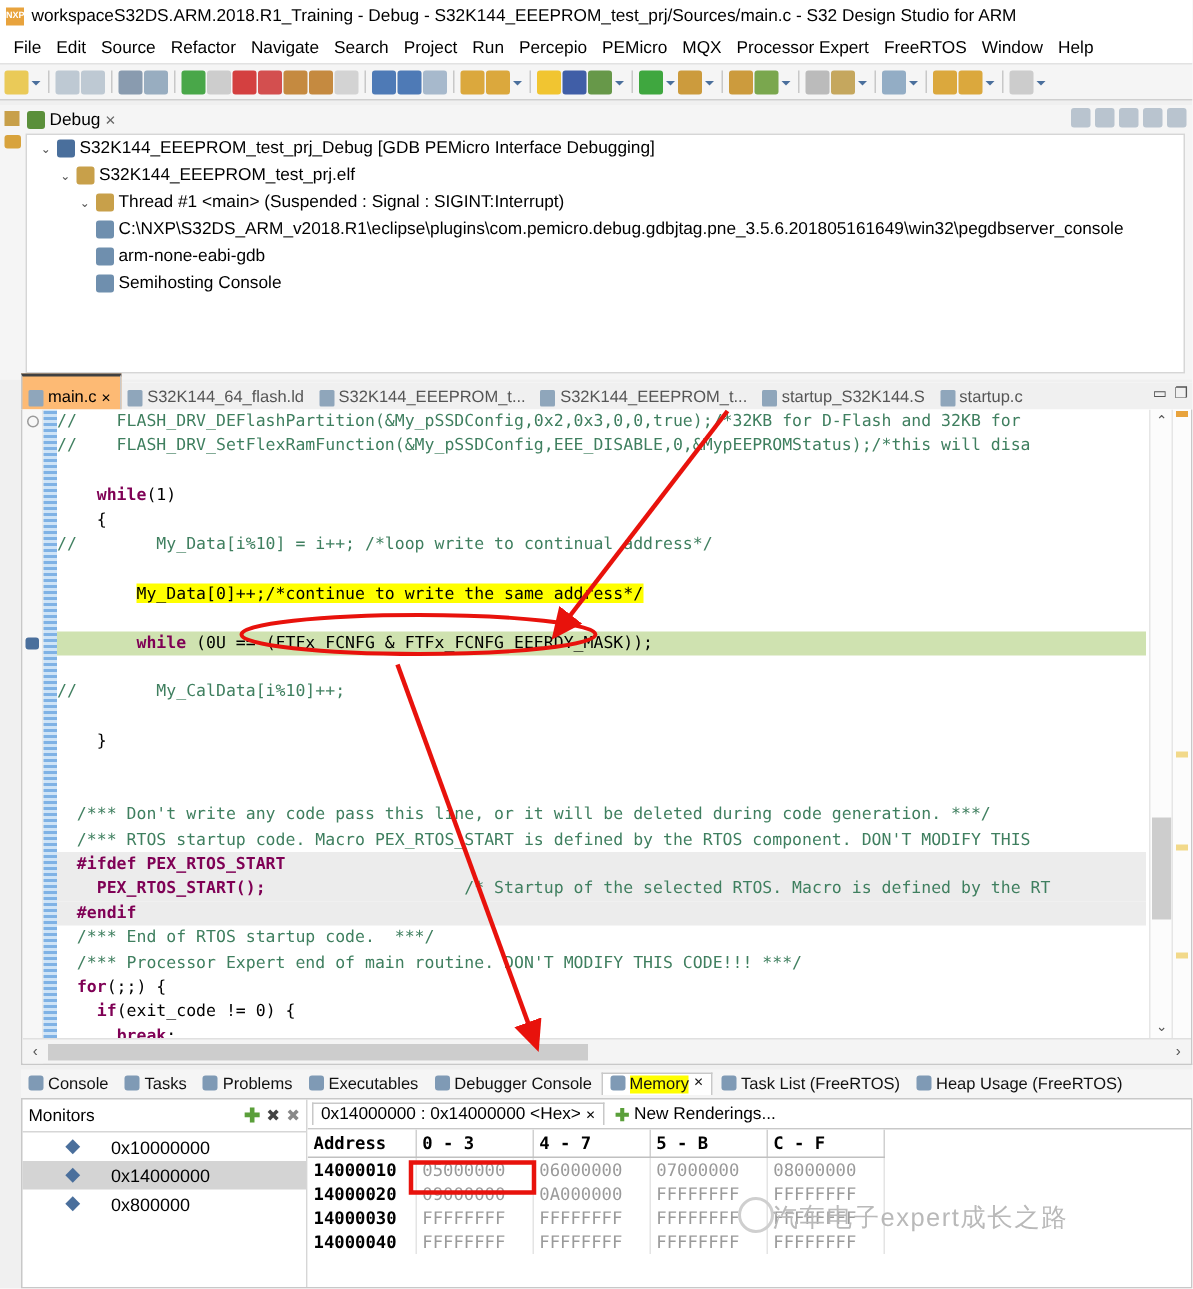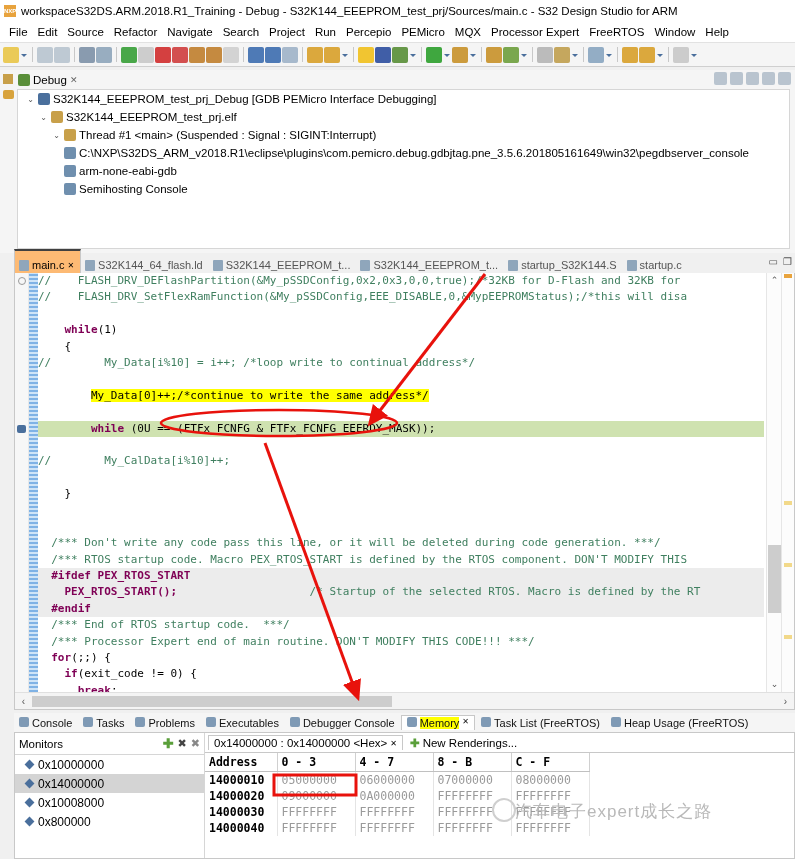--- a/index.html
+++ b/index.html
@@ -172,21 +172,21 @@
     position:absolute;left:0;top:19px;right:0;bottom:0;
     background:#fff;border:1px solid #c8c8c8;display:flex;
   }
   .monitors{width:190px;flex:none;border-right:1px solid #d6d6d6;}
   .monhdr{
     height:22px;display:flex;align-items:center;
     padding:0 4px;font-size:11.5px;border-bottom:1px solid #d6d6d6;
   }
   .monhdr .tools{margin-left:auto;display:flex;gap:4px;align-items:center;}
   .monrow{
-    display:flex;align-items:center;gap:5px;height:19px;padding-left:11px;
+    display:flex;align-items:center;gap:22px;height:19px;padding-left:30px;
     font-size:12px;
   }
   .monrow.sel{background:#d4d4d4;}
   .diamond{
     width:7px;height:7px;background:#4a6f9c;flex:none;
     transform:rotate(45deg);
   }
 
   .renderings{flex:1;position:relative;overflow:hidden;}
   .rtabs{height:19px;display:flex;align-items:center;gap:2px;font-size:11.5px;padding-left:3px;}
@@ -503,24 +503,20 @@
         </span>
       </div>
       <div id="monitor-list">
           <div class="monrow">
             <span class="diamond"></span>
             <span>0x10000000</span>
           </div>
           <div class="monrow sel">
             <span class="diamond"></span>
             <span>0x14000000</span>
-          </div>
-          <div class="monrow">
-            <span class="diamond"></span>
-            <span>0x10008000</span>
           </div>
           <div class="monrow">
             <span class="diamond"></span>
             <span>0x800000</span>
           </div>
         </div>
     </div>
 
     <div class="renderings">
       <div class="rtabs" id="rendering-tabs">
@@ -533,21 +529,21 @@
             <span>New Renderings...</span>
           </div>
         </div>
       <div style="position:absolute;left:0;top:19px;right:0;bottom:0;overflow:hidden;background:#fff;border-top:1px solid #c8c8c8;">
         <table class="mem" id="mem-table">
             <thead>
               <tr>
                 <th style="width: 72px;">Address</th>
                 <th style="width: 78px;">0 - 3</th>
                 <th style="width: 78px;">4 - 7</th>
-                <th style="width: 78px;">8 - B</th>
+                <th style="width: 78px;">5 - B</th>
                 <th style="width: 78px;">C - F</th>
               </tr>
             </thead>
             <tbody>
               <tr>
                 <td class="addr">14000010</td>
                 <td>05000000</td>
                 <td>06000000</td>
                 <td>07000000</td>
                 <td>08000000</td>

